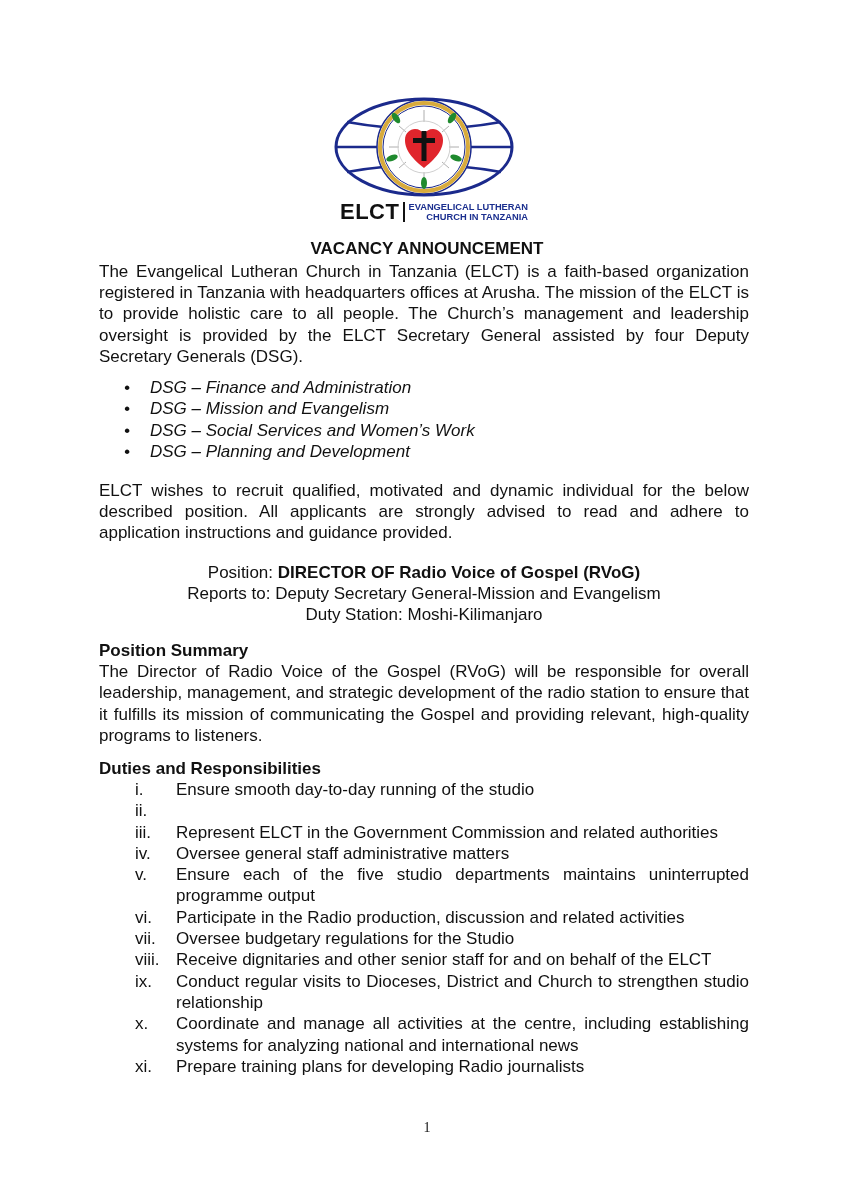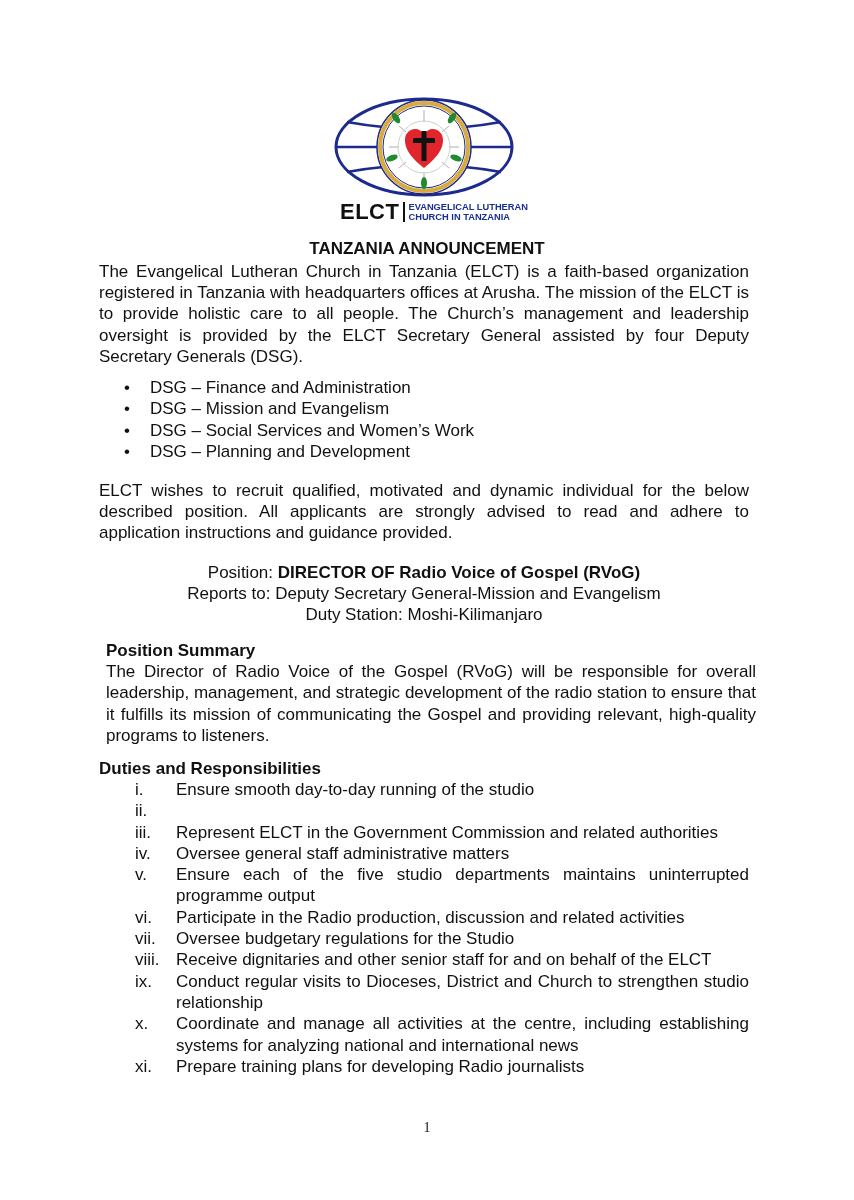--- a/index.html
+++ b/index.html
@@ -2,25 +2,25 @@
 <html><head>
 <meta charset="utf-8">
 <style>
   html, body { margin: 0; padding: 0; background: #ffffff; }
   body { width: 854px; height: 1200px; position: relative; overflow: hidden; font-family: "Liberation Sans", sans-serif; color: #111; }
   .page { position: absolute; left: 0; top: 0; width: 854px; height: 1184px; }
   .logo { position: absolute; left: 333px; top: 96px; width: 182px; height: 128px; }
   .logo-text { position: absolute; left: 340px; top: 199px; height: 26px; display: flex; align-items: center; }
   .logo-elct { font-family: "Liberation Sans", sans-serif; font-weight: bold; font-size: 22px; color: #111; letter-spacing: 0.5px; }
   .logo-sep { width: 2px; height: 20px; background: #111; margin: 0 3px 0 4px; }
-  .logo-sub { font-family: "Liberation Sans", sans-serif; font-weight: bold; font-size: 9.3px; color: #1b2f8f; line-height: 10px; text-align: left; }
+  .logo-sub { font-family: "Liberation Sans", sans-serif; font-weight: bold; font-size: 9.3px; color: #1b2f8f; line-height: 10px; text-align: right; }
   .title { position: absolute; left: 0; width: 854px; top: 239px; text-align: center; font-weight: bold; font-size: 17px; }
   .block { position: absolute; left: 99px; width: 650px; font-size: 17px; line-height: 21.2px; text-align: justify; }
   .block p { margin: 0; }
-  ul.bullets { position: absolute; left: 120px; top: 377px; margin: 0; padding: 0; list-style: none; font-size: 17px; line-height: 21.3px; }
+  ul.bullets { position: absolute; left: 120px; top: 377px; margin: 0; padding: 0; list-style: none; font-size: 17px; line-height: 21.3px; font-style: italic; }
   ul.bullets li { position: relative; padding-left: 30px; }
   ul.bullets li::before { content: "•"; position: absolute; left: 4px; top: 0; }
   .bold { font-weight: bold; }
   .heading { font-weight: bold; font-size: 17px; }
   ol.duties { position: absolute; left: 99px; top: 779px; width: 650px; margin: 0; padding: 0; list-style: none; font-size: 17px; line-height: 21.3px; }
   ol.duties li { display: flex; }
   ol.duties .num { width: 77px; flex: 0 0 77px; padding-left: 36px; box-sizing: border-box; }
   ol.duties .txt { flex: 1; text-align: justify; }
   .pagenum { position: absolute; left: 0; width: 854px; top: 1120px; text-align: center; font-family: "Liberation Serif", serif; font-size: 14px; }
 </style>
@@ -70,21 +70,21 @@
 
   <div class="logo-text">
     <span class="logo-elct">ELCT</span>
     <span class="logo-sep"></span>
     <span class="logo-sub">
       <div>EVANGELICAL LUTHERAN</div>
       <div>CHURCH IN TANZANIA</div>
     </span>
   </div>
 
-  <div class="title">TANZANIA ANNOUNCEMENT</div>
+  <div class="title">VACANCY ANNOUNCEMENT</div>
 
   <div class="block" style="top:261px;">
     <p>The Evangelical Lutheran Church in Tanzania (ELCT) is a faith-based organization registered in Tanzania with headquarters offices at Arusha. The mission of the ELCT is to provide holistic care to all people. The Church’s management and leadership oversight is provided by the ELCT Secretary General assisted by four Deputy Secretary Generals (DSG).</p>
   </div>
 
   <ul class="bullets">
     <li>DSG – Finance and Administration</li>
     <li>DSG – Mission and Evangelism</li>
     <li>DSG – Social Services and Women’s Work</li>
     <li>DSG – Planning and Development</li>
@@ -93,21 +93,21 @@
   <div class="block" style="top:480px;">
     <p>ELCT wishes to recruit qualified, motivated and dynamic individual for the below described position. All applicants are strongly advised to read and adhere to application instructions and guidance provided.</p>
   </div>
 
   <div class="block" style="top:562px; text-align:center;">
     <p><span>Position: </span><span class="bold">DIRECTOR OF Radio Voice of Gospel (RVoG)</span></p>
     <p>Reports to: Deputy Secretary General-Mission and Evangelism</p>
     <p>Duty Station: Moshi-Kilimanjaro</p>
   </div>
 
-  <div class="block" style="top:640px;margin-left:7px;">
+  <div class="block" style="top:640px;">
     <p class="heading">Position Summary</p>
     <p>The Director of Radio Voice of the Gospel (RVoG) will be responsible for overall leadership, management, and strategic development of the radio station to ensure that it fulfills its mission of communicating the Gospel and providing relevant, high-quality programs to listeners.</p>
   </div>
 
   <div class="block" style="top:758px;">
     <p class="heading">Duties and Responsibilities</p>
   </div>
 
   <ol class="duties">
     <li>

